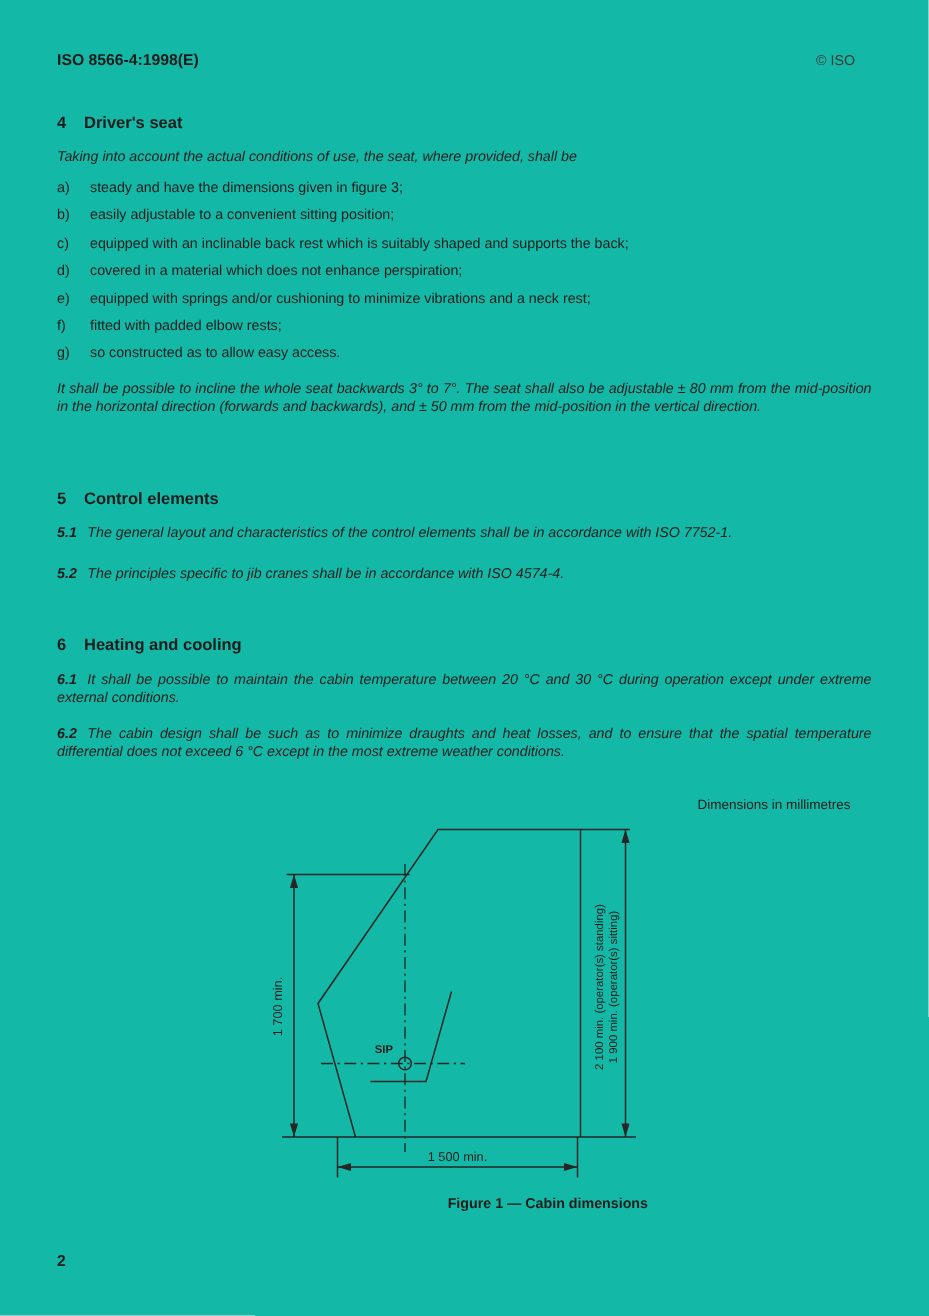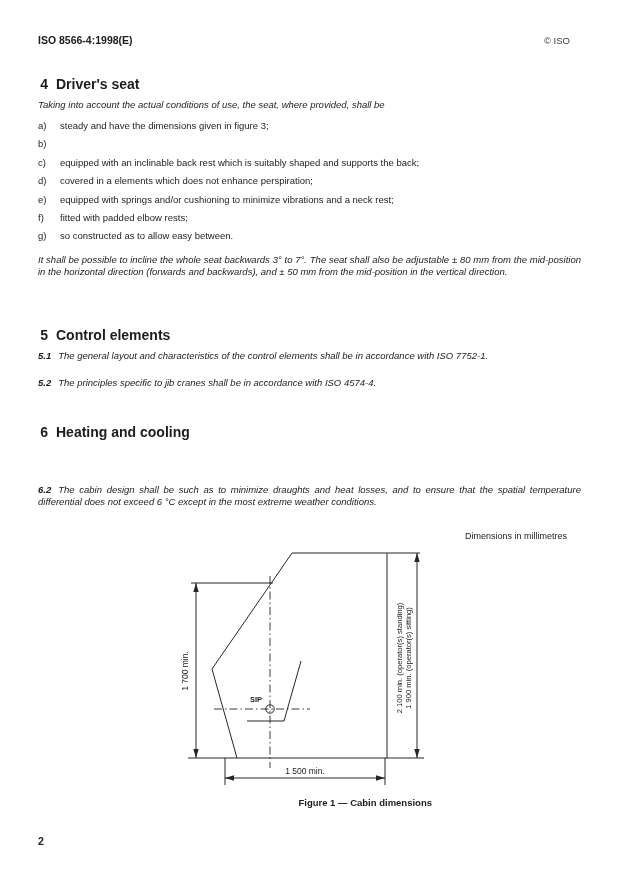--- a/index.html
+++ b/index.html
@@ -1,28 +1,28 @@
 <!DOCTYPE html>
 <html><head>
 <meta charset="utf-8">
 <style>
   html,body{margin:0;padding:0;background:#e8e8e8;}
   .page{
     position:relative;
     width:619px;height:877px;
-    background:#ffffff;
+    background:#14b8a6;
     font-family:"Liberation Sans","DejaVu Sans",sans-serif;
     color:#1c1c1c;
     overflow:hidden;
     margin:0 auto;
   }
   .abs{position:absolute;}
   .hdr-left{top:34px;left:38px;font-size:10.5px;font-weight:bold;}
   .hdr-right{top:35px;right:49px;font-size:9.5px;color:#3a3a3a;}
-  .sec-heading{left:38px;font-size:14px;font-weight:bold;text-align:right;}
+  .sec-heading{left:38px;font-size:11px;font-weight:bold;}
   .sec-heading .num{display:inline-block;min-width:10px;margin-right:8px;}
   .body-text{left:38px;width:543px;font-size:9.5px;line-height:12.2px;font-style:italic;}
   .just{text-align:justify;}
   .list{left:38px;width:543px;}
   .li{font-size:9.5px;line-height:12px;margin-bottom:6.4px;display:flex;}
   .li-label{display:inline-block;width:22px;flex:0 0 22px;}
   .cnum{font-weight:bold;margin-right:7px;}
   .dims-note{top:531px;right:52px;font-size:9px;}
   .fig-caption{top:797px;left:180px;width:252px;text-align:right;font-size:9.5px;font-weight:bold;}
   .page-num{top:835px;left:38px;font-size:10.5px;font-weight:bold;}
@@ -44,57 +44,61 @@
   </div>
   <div class="abs body-text" style="top:99px">Taking into account the actual conditions of use, the seat, where provided, shall be</div>
 
   <div class="abs list" style="top:120px">
     <div class="li">
         <span class="li-label">a)</span>
         <span>steady and have the dimensions given in figure 3;</span>
       </div>
     <div class="li">
         <span class="li-label">b)</span>
+        <span>easily adjustable to a convenient sitting position;</span>
       </div>
     <div class="li">
         <span class="li-label">c)</span>
         <span>equipped with an inclinable back rest which is suitably shaped and supports the back;</span>
       </div>
     <div class="li">
         <span class="li-label">d)</span>
-        <span>covered in a elements which does not enhance perspiration;</span>
+        <span>covered in a material which does not enhance perspiration;</span>
       </div>
     <div class="li">
         <span class="li-label">e)</span>
         <span>equipped with springs and/or cushioning to minimize vibrations and a neck rest;</span>
       </div>
     <div class="li">
         <span class="li-label">f)</span>
         <span>fitted with padded elbow rests;</span>
       </div>
     <div class="li">
         <span class="li-label">g)</span>
-        <span>so constructed as to allow easy between.</span>
+        <span>so constructed as to allow easy access.</span>
       </div>
   </div>
 
   <div class="abs body-text just" style="top:254px">It shall be possible to incline the whole seat backwards 3° to 7°. The seat shall also be adjustable ± 80 mm from the mid-position in the horizontal direction (forwards and backwards), and ± 50 mm from the mid-position in the vertical direction.</div>
 
   <div class="abs sec-heading" style="top:327px">
     <span class="num">5</span><span>Control elements</span>
   </div>
   <div class="abs body-text" style="top:350px">
     <span class="cnum">5.1</span><span>The general layout and characteristics of the control elements shall be in accordance with ISO 7752-1.</span>
   </div>
   <div class="abs body-text" style="top:377px">
     <span class="cnum">5.2</span><span>The principles specific to jib cranes shall be in accordance with ISO 4574-4.</span>
   </div>
 
   <div class="abs sec-heading" style="top:424px">
     <span class="num">6</span><span>Heating and cooling</span>
+  </div>
+  <div class="abs body-text just" style="top:448px">
+    <span class="cnum">6.1</span><span>It shall be possible to maintain the cabin temperature between 20 °C and 30 °C during operation except under extreme external conditions.</span>
   </div>
   <div class="abs body-text just" style="top:484px">
     <span class="cnum">6.2</span><span>The cabin design shall be such as to minimize draughts and heat losses, and to ensure that the spatial temperature differential does not exceed 6 °C except in the most extreme weather conditions.</span>
   </div>
 
   <div class="abs dims-note">Dimensions in millimetres</div>
 
   <svg class="abs" style="top:545px;left:150px" width="320" height="245" viewBox="150 545 320 245">
 
     <line class="ln" x1="188" y1="758" x2="424" y2="758"></line>

